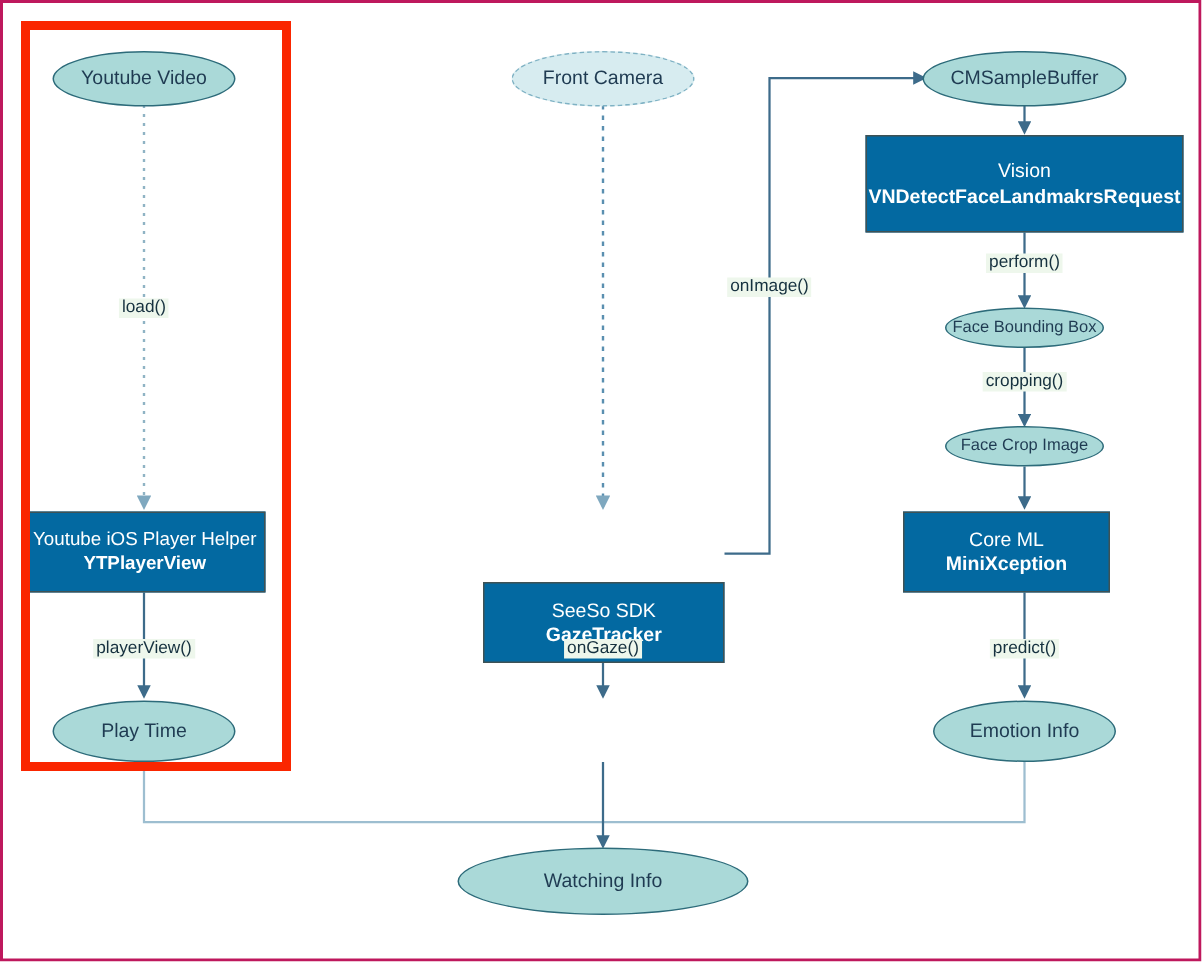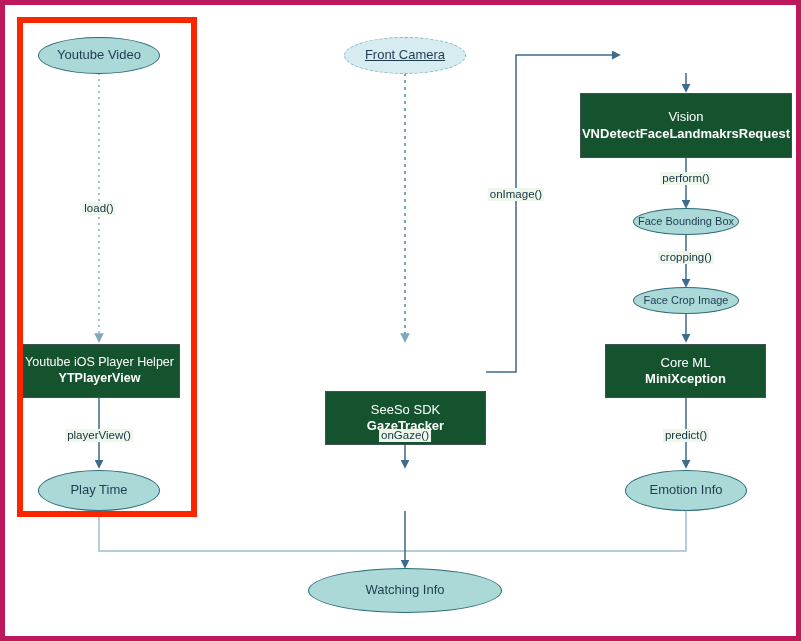--- a/index.html
+++ b/index.html
@@ -10,21 +10,21 @@
   }
   body {
     font-family: "Liberation Sans", sans-serif;
   }
   #canvas {
     position: relative;
     width: 801px;
     height: 641px;
     background: #ffffff;
     box-sizing: border-box;
-    border: 5px solid #be185d;
+    border: 2px solid #be185d;
     overflow: hidden;
   }
   #svg-layer {
     position: absolute;
     left: 0;
     top: 0;
     width: 801px;
     height: 641px;
   }
   .node {
@@ -39,30 +39,29 @@
   .ellipse {
     border-radius: 50%;
     background: #aad9d8;
     border: 1.4px solid #2d6b7a;
     color: #1f3b52;
   }
   .ellipse-dashed {
     background: #d7ecf0;
     border: 1.5px dashed #7fb2c4;
     color: #1f3b52;
-    text-decoration: underline;
   }
   .ellipse-lg {
     font-size: 13px;
   }
   .ellipse-sm {
     font-size: 11px;
   }
   .procbox {
-    background: #14532d;
+    background: #0369a1;
     border: 1px solid #3e5255;
     color: #ffffff;
     font-size: 13px;
     flex-direction: column;
   }
   .procbox .line1 { font-weight: normal; }
   .procbox .line2 { font-weight: bold; }
   .edge-label {
     position: absolute;
     font-size: 11.5px;
@@ -124,20 +123,23 @@
   </svg>
 
   <div class="node ellipse ellipse-lg" style="left:33px; top:32px; width:122px; height:37px;">
     <span>Youtube Video</span>
   </div>
 
   <div class="node ellipse ellipse-dashed ellipse-lg" style="left:339px; top:32px; width:122px; height:37px;">
     <span>Front Camera</span>
   </div>
 
+  <div class="node ellipse ellipse-lg" style="left:613px; top:32px; width:136px; height:37px;">
+    <span>CMSampleBuffer</span>
+  </div>
 
   <div class="node procbox" style="left:575px; top:88px; width:212px; height:65px;">
     <span class="line1">Vision</span>
     <span class="line2">VNDetectFaceLandmakrsRequest</span>
   </div>
 
   <div class="node ellipse ellipse-sm" style="left:628px; top:203px; width:106px; height:27px;">
     <span>Face Bounding Box</span>
   </div>
 
@@ -148,21 +150,21 @@
   <div class="node procbox" style="left:14px; top:339px; width:161px; height:54px; font-size:12.5px;">
     <span class="line1">Youtube iOS Player Helper</span>
     <span class="line2">YTPlayerView</span>
   </div>
 
   <div class="node procbox" style="left:320px; top:339px; width:161px; height:54px;margin-top:47px;">
     <span class="line1">SeeSo SDK</span>
     <span class="line2">GazeTracker</span>
   </div>
 
-  <div class="node procbox" style="left:600px; top:339px; width:161px; height:54px;">
+  <div class="node procbox" style="left:600px; top:339px; width:138px; height:54px;">
     <span class="line1">Core ML</span>
     <span class="line2">MiniXception</span>
   </div>
 
   <div class="node ellipse ellipse-lg" style="left:33px; top:465px; width:122px; height:41px;">
     <span>Play Time</span>
   </div>
 
 
   <div class="node ellipse ellipse-lg" style="left:620px; top:465px; width:122px; height:41px;">

